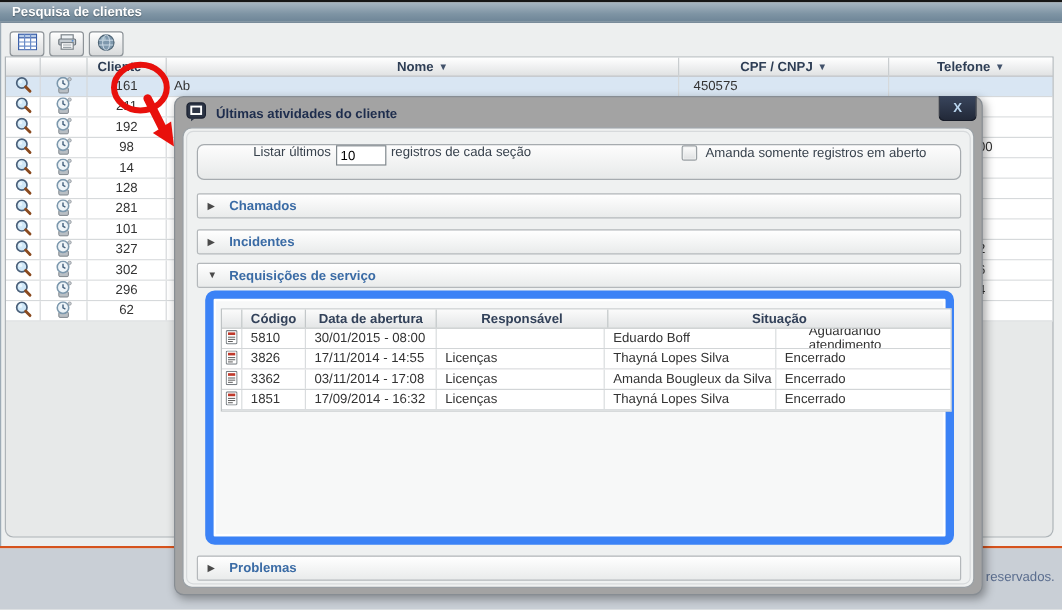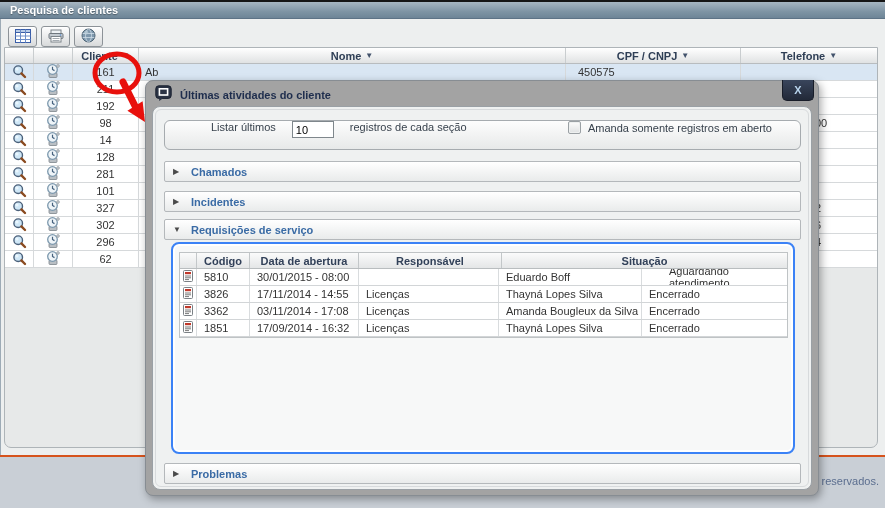--- a/index.html
+++ b/index.html
@@ -57,34 +57,34 @@
              display:flex; align-items:center; justify-content:center; font-weight:bold; cursor:pointer; }
   .m-content { position:absolute; left:6px; top:25px; width:660px; height:384px;
                border:1px solid #9aa0a5; border-radius:8px; background:#eff1f1; }
   .m-content-inner { position:absolute; left:2px; top:2px; right:2px; bottom:2px;
                      border:1px solid #d7dadc; border-radius:6px; }
 
   .filterbar { position:absolute; left:11px; top:13px; width:637px; height:30px;
                border:1px solid #a6abaf; border-radius:6px;
                background:linear-gradient(#fdfdfd,#e7e9e9);
                display:flex; align-items:flex-start; padding-left:46px; color:#38424d; }
-  .filterbar input { width:42px; height:17px; border:1px solid #7f878c; margin:0 16px;
+  .filterbar input { width:42px; height:17px; border:1px solid #7f878c; margin:0 4px;
                      font-family:"Liberation Sans",sans-serif; font-size:11px; padding-left:3px; }
   .chk-group { margin-left:auto; margin-right:28px; display:flex; align-items:center; gap:7px; }
   .checkbox { width:13px; height:13px; border:1px solid #9aa0a4; border-radius:2px;
               background:linear-gradient(#fdfdfd,#dfe1e2); box-shadow:inset 0 0 0 1px #eef0f0; cursor:pointer; }
 
   .secbar { position:absolute; left:11px; width:637px; height:21px; border:1px solid #b4b8bb;
             border-radius:2px; background:linear-gradient(#ffffff,#e9ebeb);
             display:flex; align-items:center; gap:8px; padding-left:8px;
             color:#3a6ba5; font-weight:bold; cursor:pointer; }
   .tri { color:#4a4a4a; font-size:8px; width:10px; font-weight:normal; }
 
   .panel { position:absolute; left:18px; top:135px; width:624px; height:212px;
-           border:2px solid #3b82f6; border-radius:8px; background:#f7f8f8;
+           border:7px solid #3b82f6; border-radius:8px; background:#f7f8f8;
            box-shadow:inset 0 0 0 2px #fff; }
   .itable { position:absolute; left:6px; top:8px; width:609px; border:1px solid #bfc3c5; background:#fff; }
   .ihdr { display:flex; height:16px; background:linear-gradient(#fbfbfb,#e4e6e7);
           border-bottom:1px solid #b9bdbf; font-weight:bold; color:#324159; }
   .ihcell { border-right:1px solid #c3c7c9; display:flex; align-items:center; justify-content:center; }
   .iw-ic { width:17px; } .iw-cod { width:53px; } .iw-dat { width:109px; }
   .iw-ser { width:140px; } .iw-res { width:143px; } .iw-sit { flex:1; }
   .irow { display:flex; height:17px; background:#fff; border-bottom:1px solid #d2d5d7; color:#333; }
   .icell { border-right:1px solid #d9dcde; display:flex; align-items:center; padding-left:7px; overflow:hidden; }
   .icell.ic { justify-content:center; padding-left:0; cursor:pointer; }

